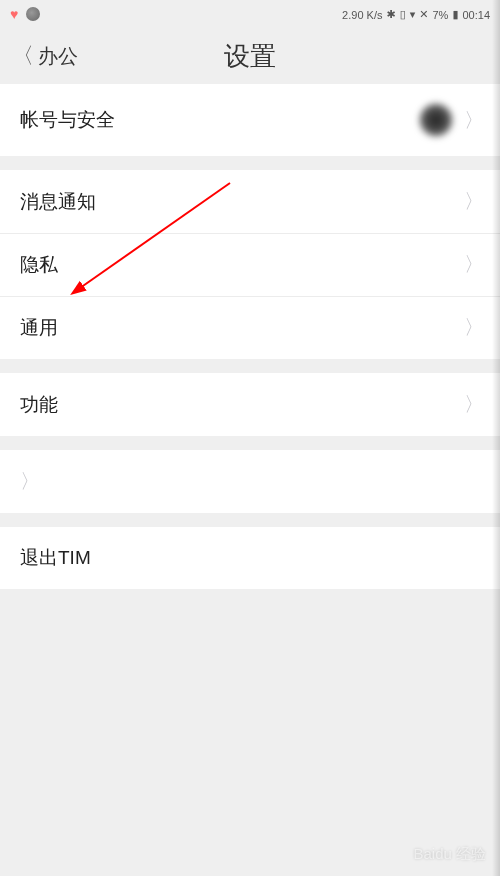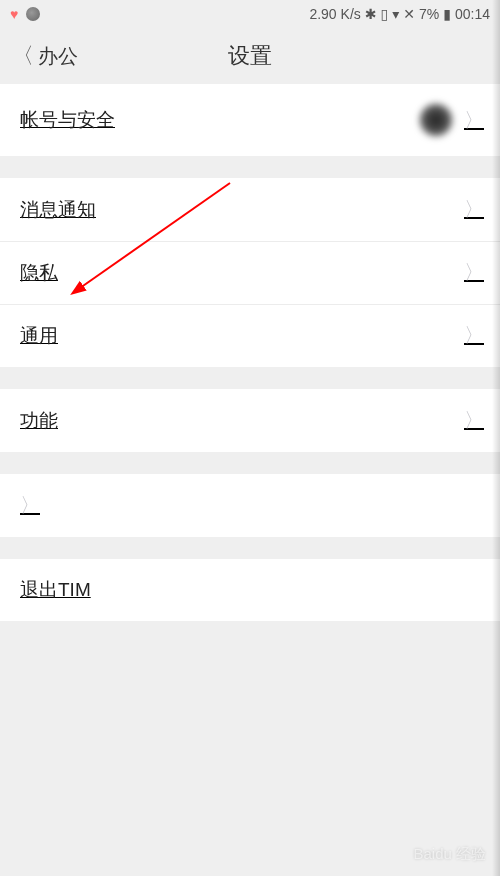--- a/index.html
+++ b/index.html
@@ -21,21 +21,21 @@
       height: 28px;
       background: #efefef;
       display: flex;
       align-items: center;
       justify-content: space-between;
       padding: 0 10px;
       font-size: 14px;
       color: #555;
     }
     .status-left { display: flex; align-items: center; gap: 8px; }
-    .status-right { display: flex; align-items: flex-start; gap: 4px; font-size: 14px; }
+    .status-right { display: flex; align-items: flex-end; gap: 4px; font-size: 11px; }
     .heart-icon { color: #ff6b6b; font-size: 14px; }
     .circle-icon {
       width: 14px; height: 14px; border-radius: 50%;
       background: radial-gradient(circle at 40% 40%, #999, #666);
       display: inline-block;
     }
     .nav-bar {
       height: 56px;
       background: #efefef;
       display: flex;
@@ -48,27 +48,26 @@
       align-items: center;
       color: #333;
       font-size: 20px;
       gap: 4px;
     }
     .back-chevron { font-size: 22px; color: #666; }
     .nav-title {
       position: absolute;
       left: 50%;
       transform: translateX(-50%);
-      font-size: 22px;
+      font-size: 26px;
       color: #333;
     }
     .list-group {
       background: #fff;
-      margin-bottom: 22px;
-      text-decoration: underline;
+      margin-bottom: 14px;
     }
     .list-item {
       display: flex;
       align-items: center;
       justify-content: space-between;
       padding: 18px 16px 18px 20px;
       font-size: 19px;
       color: #222;
       position: relative;
     }

